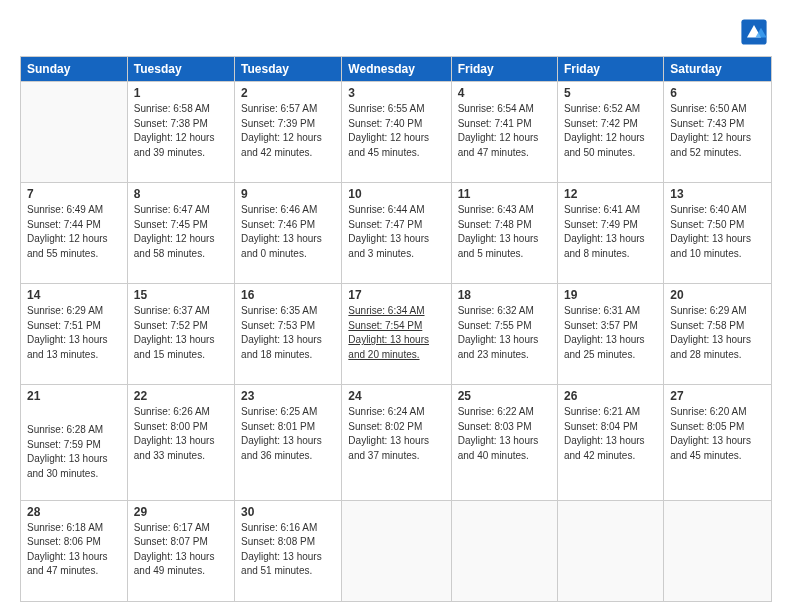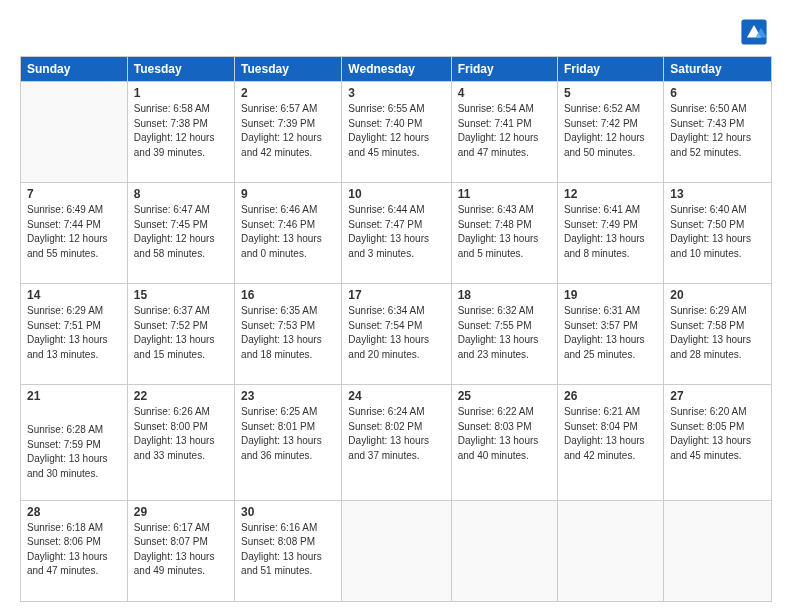--- a/index.html
+++ b/index.html
@@ -248,21 +248,21 @@
           </td>
           <td>
             <span class="day-number">16</span>
             <div class="day-info" style="white-space: pre-line;">Sunrise: 6:35 AM
 Sunset: 7:53 PM
 Daylight: 13 hours
 and 18 minutes.</div>
           </td>
           <td>
             <span class="day-number">17</span>
-            <div class="day-info" style="white-space: pre-line;">Sunrise: 6:34 AM
+            <div class="day-info" style="white-space: pre-line; text-decoration: underline;">Sunrise: 6:34 AM
 Sunset: 7:54 PM
 Daylight: 13 hours
 and 20 minutes.</div>
           </td>
           <td>
             <span class="day-number">18</span>
             <div class="day-info" style="white-space: pre-line;">Sunrise: 6:32 AM
 Sunset: 7:55 PM
 Daylight: 13 hours
 and 23 minutes.</div>

